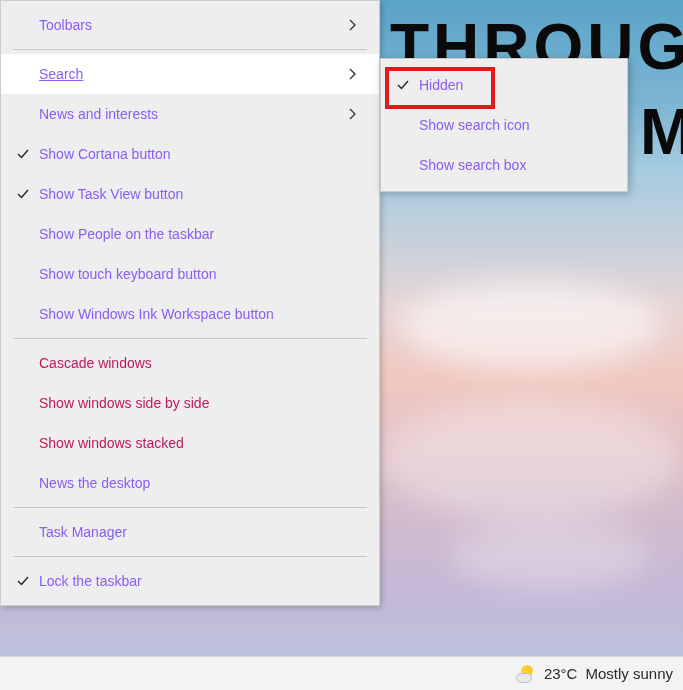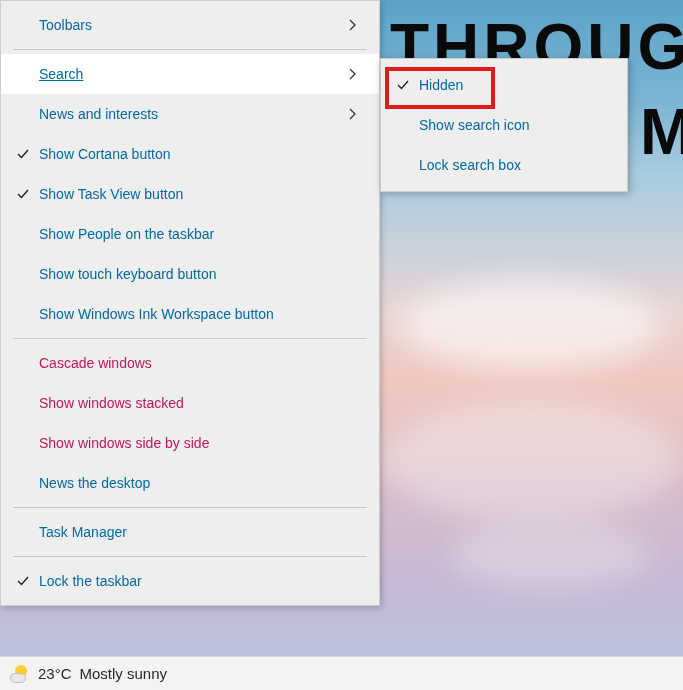--- a/index.html
+++ b/index.html
@@ -61,21 +61,21 @@
     background: #eeeeee;
     border: 1px solid #cccccc;
     box-shadow: 2px 2px 6px rgba(0,0,0,0.2);
     padding: 4px 0;
   }
   .menu-item {
     display: flex;
     align-items: center;
     height: 40px;
     padding: 0 14px 0 12px;
-    color: #0369a1;
+    color: #8b5cf6;
     cursor: default;
   }
   .menu-item.highlight {
     background: #ffffff;
     text-decoration: underline;
   }
   .menu-item.disabled { color: #be185d; }
   .mi-icon {
     width: 20px;
     display: flex;
@@ -120,21 +120,21 @@
 
   .taskbar {
     position: absolute;
     bottom: 0;
     left: 0;
     width: 683px;
     height: 34px;
     background: #f3f3f3;
     display: flex;
     align-items: center;
-    justify-content: flex-start;
+    justify-content: flex-end;
     padding: 0 10px;
     font-size: 15px;
     color: #2a2a2a;
     border-top: 1px solid #d5d5d5;
   }
   .weather-icon {
     width: 20px; height: 20px;
     margin-right: 8px;
     position: relative;
   }
@@ -242,27 +242,27 @@
   <div class="sep"></div>
 
   <div class="menu-item disabled">
     <span class="mi-icon"></span>
     <span class="mi-label">Cascade windows</span>
     <span class="mi-arrow"></span>
   </div>
 
   <div class="menu-item disabled">
     <span class="mi-icon"></span>
+    <span class="mi-label">Show windows side by side</span>
+    <span class="mi-arrow"></span>
+  </div>
+
+  <div class="menu-item disabled">
+    <span class="mi-icon"></span>
     <span class="mi-label">Show windows stacked</span>
-    <span class="mi-arrow"></span>
-  </div>
-
-  <div class="menu-item disabled">
-    <span class="mi-icon"></span>
-    <span class="mi-label">Show windows side by side</span>
     <span class="mi-arrow"></span>
   </div>
 
   <div class="menu-item">
     <span class="mi-icon"></span>
     <span class="mi-label">News the desktop</span>
     <span class="mi-arrow"></span>
   </div>
 
   <div class="sep"></div>
@@ -296,21 +296,21 @@
         </svg>
     </span>
     <span class="mi-label">Hidden</span>
   </div>
   <div class="menu-item">
     <span class="mi-icon"></span>
     <span class="mi-label">Show search icon</span>
   </div>
   <div class="menu-item">
     <span class="mi-icon"></span>
-    <span class="mi-label">Lock search box</span>
+    <span class="mi-label">Show search box</span>
   </div>
 </div>
 
 <div class="redbox"></div>
 
 <div class="taskbar">
   <div class="weather-icon">
     <div class="sun"></div>
     <div class="cloudicon"></div>
   </div>

